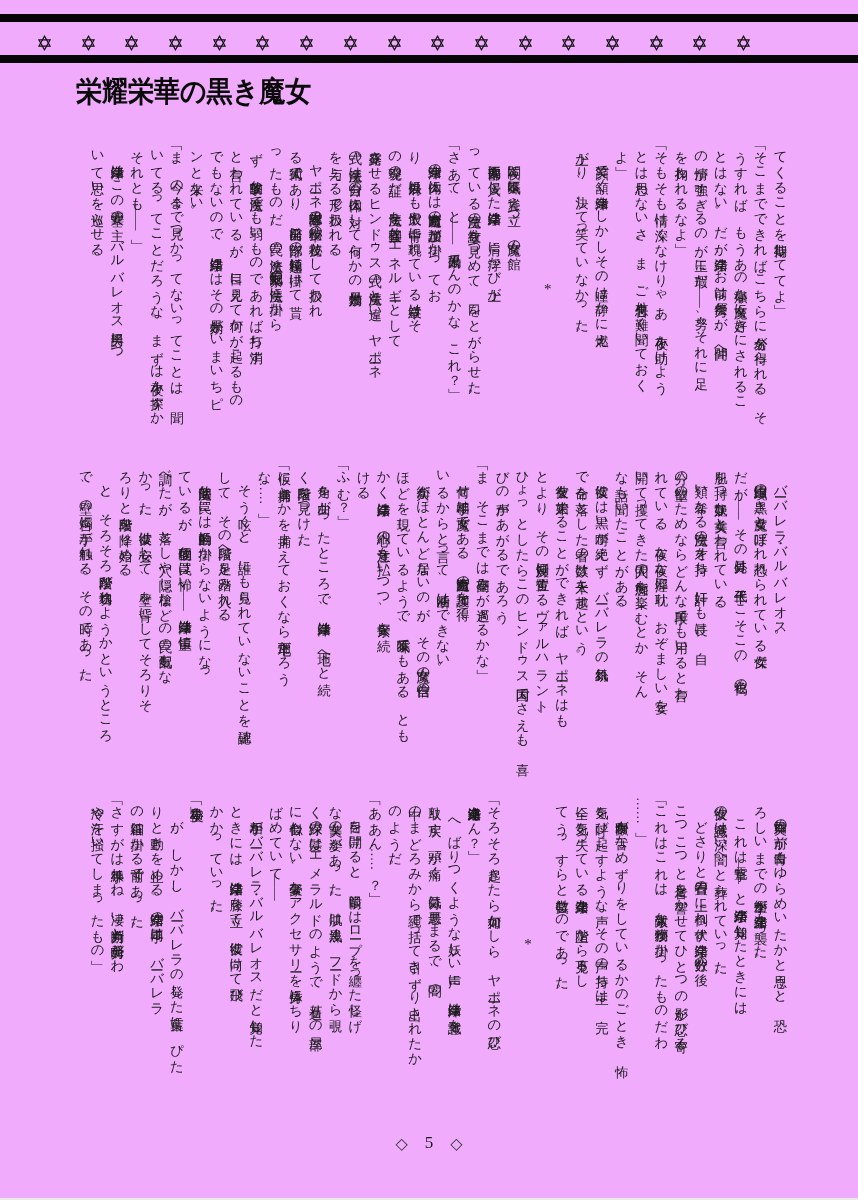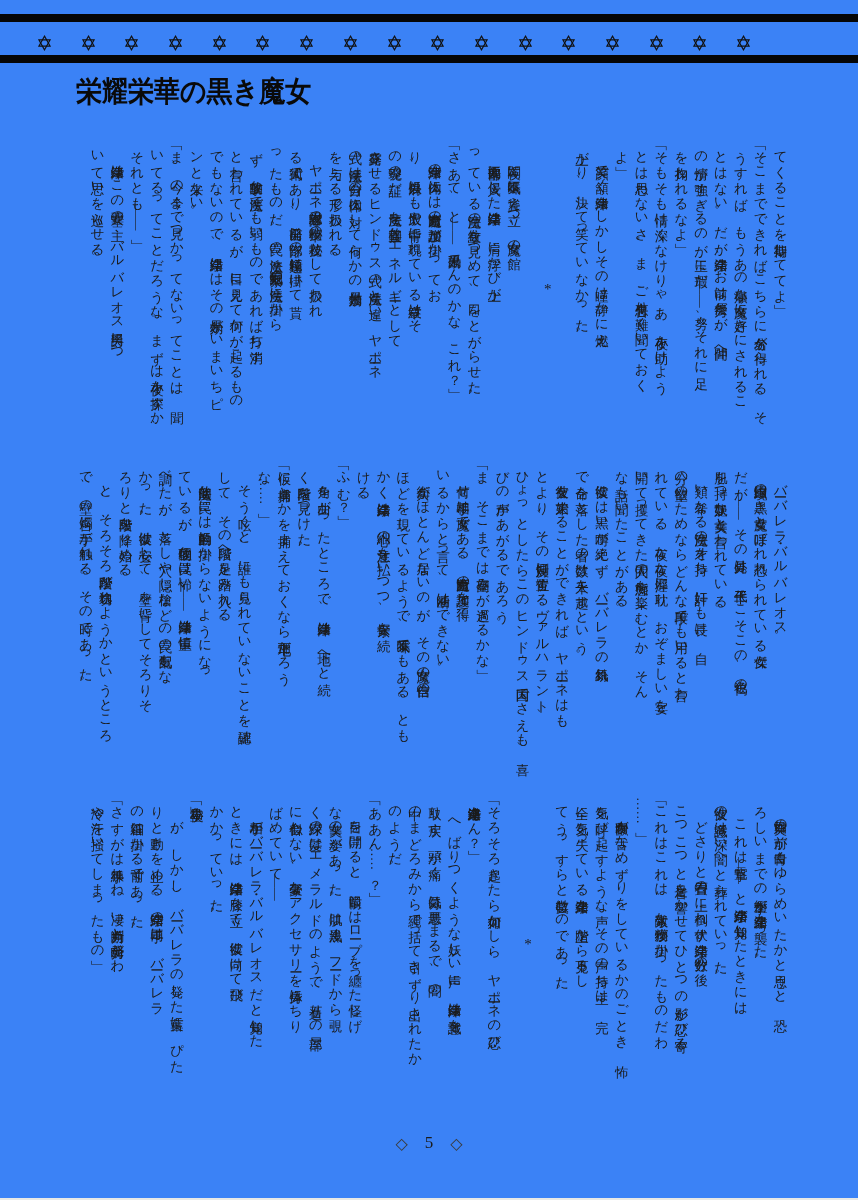--- a/index.html
+++ b/index.html
@@ -1,19 +1,19 @@
 <!DOCTYPE html>
 <html lang="ja"><head>
 <meta charset="utf-8">
 <style>
   html,body{margin:0;padding:0;background:#ffffff;}
   .page{
     position:relative;
     width:858px;height:1200px;
-    background:#3b82f6;
+    background:#f0abfc;
     font-family:"Liberation Serif","DejaVu Serif",serif;
     color:#1b1b1b;
     overflow:hidden;
   }
   .rule{position:absolute;left:0;width:858px;height:8px;background:#060606;}
   .rule-top{top:14px;}
   .rule-second{top:55px;}
   .stars{
     position:absolute;left:37px;top:34px;width:714px;height:17px;
     display:flex;justify-content:space-between;align-items:center;

